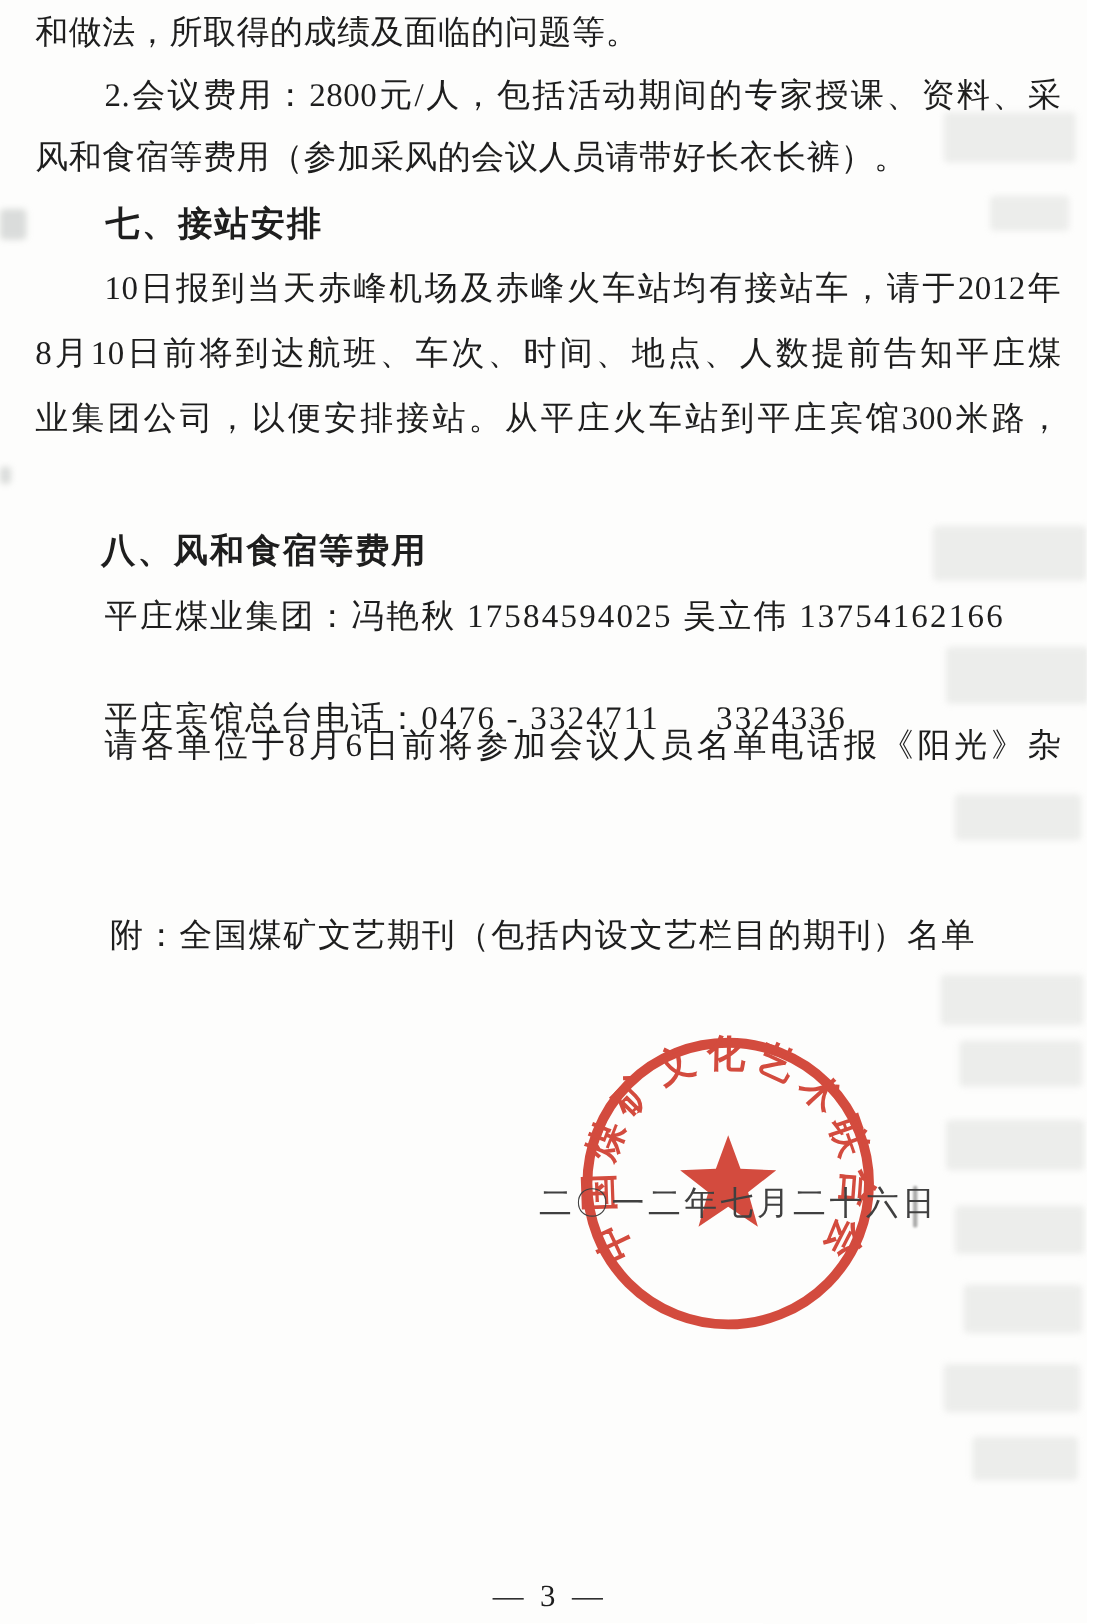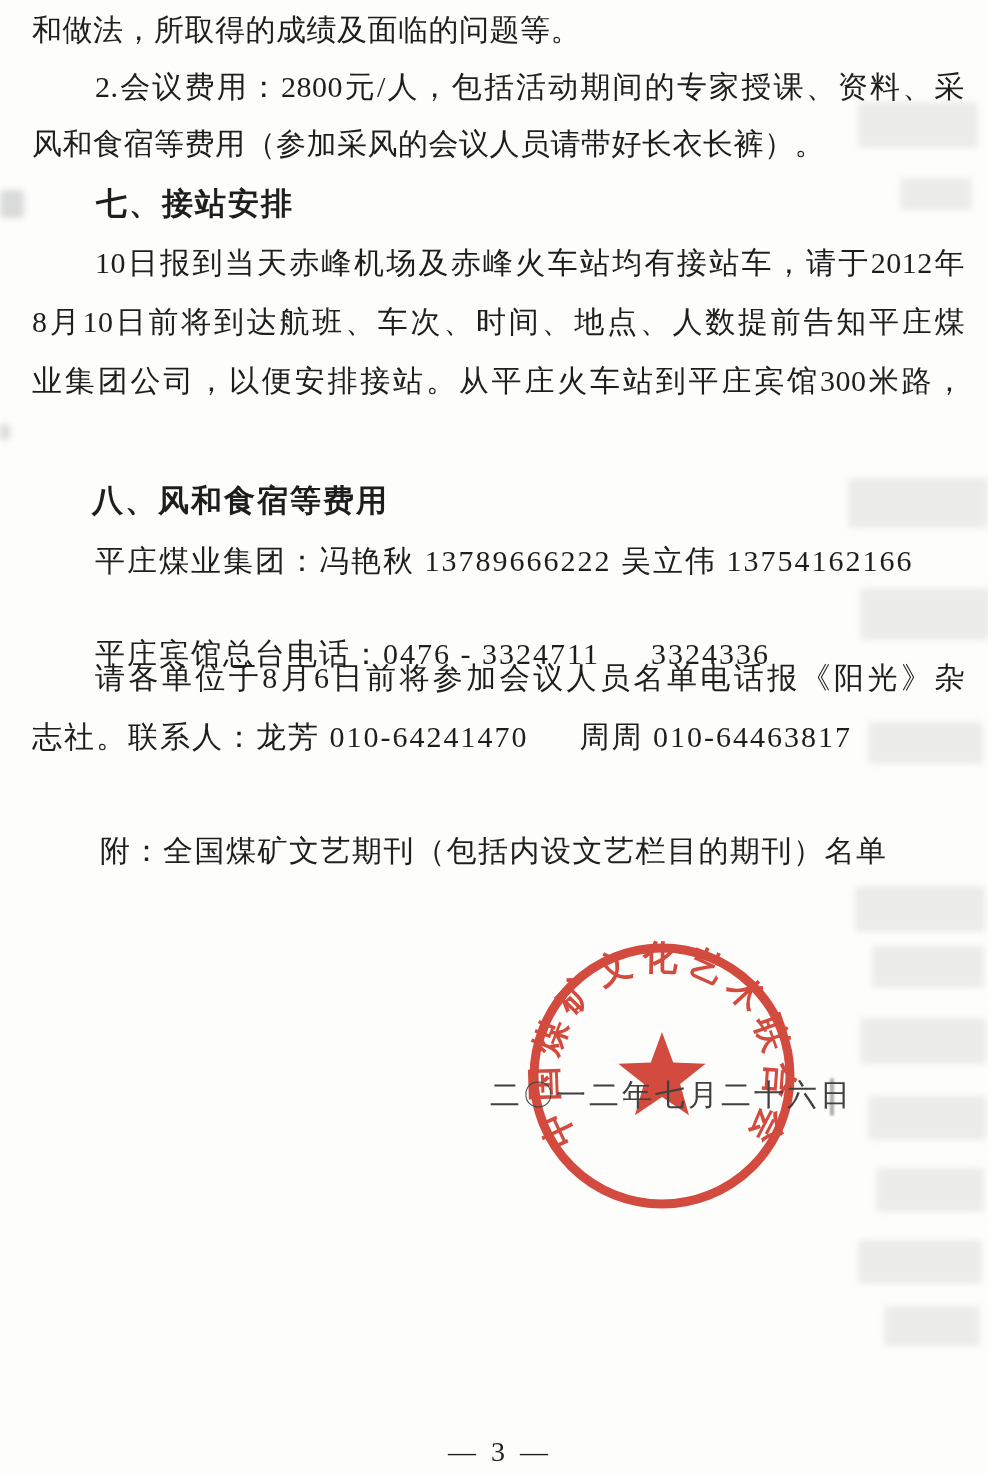--- a/index.html
+++ b/index.html
@@ -91,24 +91,23 @@
   <div id="l1" class="ln">和做法，所取得的成绩及面临的问题等。</div>
   <div id="l2" class="ln jl"><span>2.</span><span>会</span><span>议</span><span>费</span><span>用</span><span>：</span><span>2800</span><span>元</span><span>/</span><span>人</span><span>，</span><span>包</span><span>括</span><span>活</span><span>动</span><span>期</span><span>间</span><span>的</span><span>专</span><span>家</span><span>授</span><span>课</span><span>、</span><span>资</span><span>料</span><span>、</span><span>采</span></div>
   <div id="h7" class="ln heading">七、接站安排</div>
 
   <div id="l3" class="ln">风和食宿等费用（参加采风的会议人员请带好长衣长裤）。</div>
   <div id="l5" class="ln jl"><span>10</span><span>日</span><span>报</span><span>到</span><span>当</span><span>天</span><span>赤</span><span>峰</span><span>机</span><span>场</span><span>及</span><span>赤</span><span>峰</span><span>火</span><span>车</span><span>站</span><span>均</span><span>有</span><span>接</span><span>站</span><span>车</span><span>，</span><span>请</span><span>于</span><span>2012</span><span>年</span></div>
   <div id="l6" class="ln jl"><span>8</span><span>月</span><span>10</span><span>日</span><span>前</span><span>将</span><span>到</span><span>达</span><span>航</span><span>班</span><span>、</span><span>车</span><span>次</span><span>、</span><span>时</span><span>间</span><span>、</span><span>地</span><span>点</span><span>、</span><span>人</span><span>数</span><span>提</span><span>前</span><span>告</span><span>知</span><span>平</span><span>庄</span><span>煤</span></div>
   <div id="l7" class="ln jl"><span>业</span><span>集</span><span>团</span><span>公</span><span>司</span><span>，</span><span>以</span><span>便</span><span>安</span><span>排</span><span>接</span><span>站</span><span>。</span><span>从</span><span>平</span><span>庄</span><span>火</span><span>车</span><span>站</span><span>到</span><span>平</span><span>庄</span><span>宾</span><span>馆</span><span>300</span><span>米</span><span>路</span><span>，</span></div>
 
   <div id="h8" class="ln heading">八、风和食宿等费用</div>
-  <div id="c1" class="ln">平庄煤业集团：冯艳秋 13789666222 吴立伟 13754162166</div>
+  <div id="c1" class="ln">平庄煤业集团：冯艳秋 17584594025 吴立伟 13754162166</div>
   <div id="c2" class="ln">平庄宾馆总台电话：0476 - 3324711　  3324336</div>
   <div id="c3" class="ln jl"><span>请</span><span>各</span><span>单</span><span>位</span><span>于</span><span>8</span><span>月</span><span>6</span><span>日</span><span>前</span><span>将</span><span>参</span><span>加</span><span>会</span><span>议</span><span>人</span><span>员</span><span>名</span><span>单</span><span>电</span><span>话</span><span>报</span><span>《</span><span>阳</span><span>光</span><span>》</span><span>杂</span></div>
-  <div id="c4" class="ln">志社。联系人：龙芳 010-64241470　  周周 010-64463817</div>
 
   <div id="att" class="ln">附：全国煤矿文艺期刊（包括内设文艺栏目的期刊）名单</div>
 
   <svg class="seal" width="290" height="290" viewBox="0 0 290 290">
     <defs>
       <path id="sealArc" d="M 64 213 A 106 106 0 1 1 226 213" fill="none"></path>
     </defs>
     <circle cx="145" cy="145" r="128" fill="none" stroke="#cf382a" stroke-width="9"></circle>
     <text class="seal-text">
       <textPath href="#sealArc" startOffset="6">中国煤矿文化艺术联合会</textPath>

